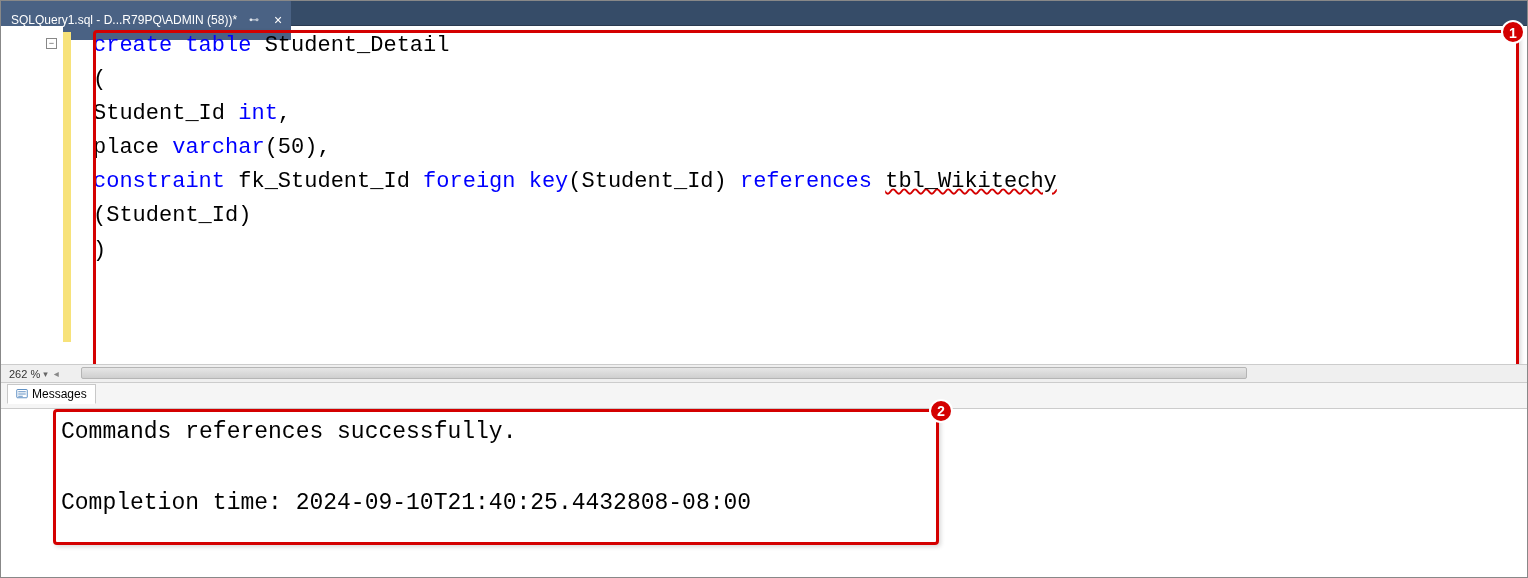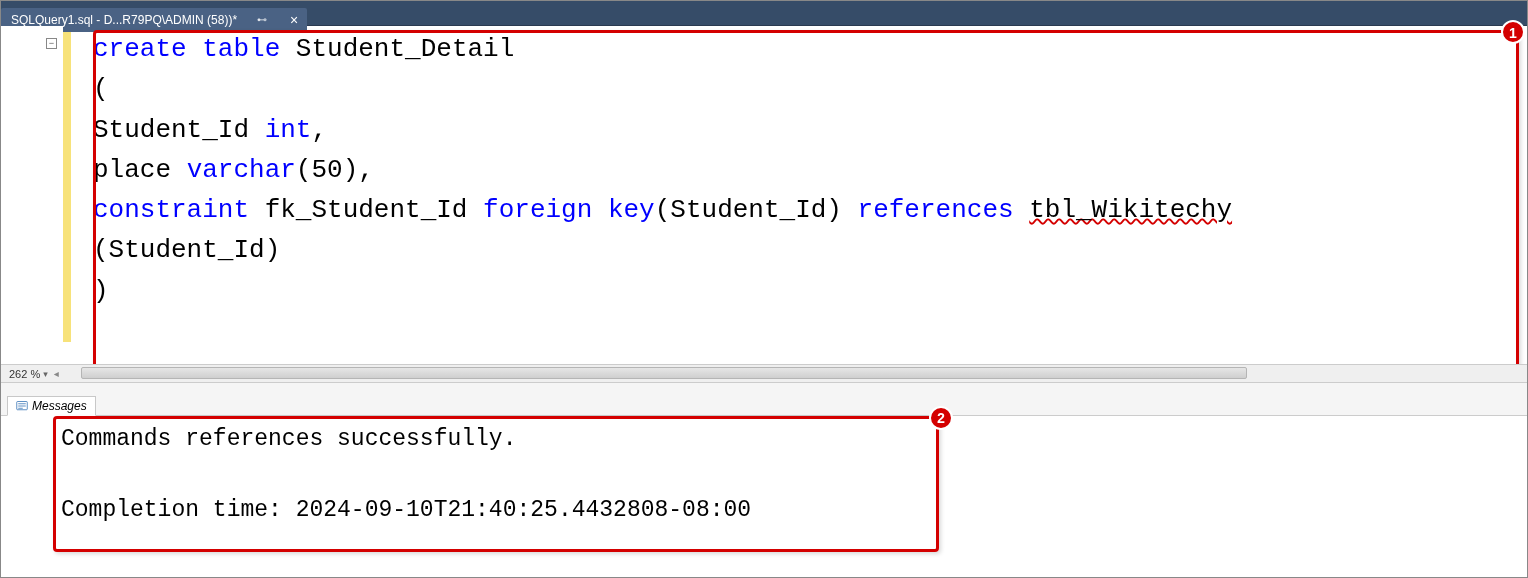--- a/index.html
+++ b/index.html
@@ -13,28 +13,28 @@
     border: 1px solid #888;
   }
   .tab-bar {
     height: 25px;
     background: #364c68;
     display: flex;
     align-items: center;
     border-bottom: 1px solid #2a3a50;
   }
   .tab {
-    height: 24px;
+    height: 40px;
     background: #4a6284;
     color: #fff;
     display: flex;
     align-items: center;
     padding: 0 6px 0 10px;
     font-size: 12px;
-    gap: 20px;
+    gap: 12px;
     margin-top: 13px;
     border-top-left-radius: 2px;
     border-top-right-radius: 2px;
   }
   .tab .pin { font-size: 10px; opacity: .85; }
   .tab .close { font-size: 14px; line-height: 1; cursor: pointer; padding: 0 3px; }
   .editor-area {
     display: flex;
     height: 338px;
     position: relative;
@@ -65,21 +65,21 @@
     line-height: 9px;
     text-align: center;
     color: #555;
     cursor: pointer;
     user-select: none;
   }
   .code {
     flex: 1;
     padding: 3px 0 0 30px;
     font-family: Consolas, "Courier New", monospace;
-    font-size: 26px;
+    font-size: 22px;
     line-height: 1.55;
     white-space: pre;
     overflow: hidden;
     position: relative;
   }
   .kw { color: #0000ff; }
   .plain { color: #000; }
   .err {
     text-decoration-line: underline;
     text-decoration-style: wavy;
@@ -128,27 +128,25 @@
     background: linear-gradient(#e6e6e6,#cfcfcf);
     border: 1px solid #b5b5b5;
     border-radius: 2px;
   }
   .zoom-row .dropdown {
     font-size: 9px;
     margin-left: 3px;
     color: #666;
   }
   .messages-tab-row {
-    height: 34px;
+    height: 27px;
     border-top: 1px solid #ccc;
     border-bottom: 1px solid #ccc;
     background: #f5f5f5;
     display: flex;
-    align-items: flex-end;
-    font-style: italic;
   }
   .messages-tab {
     height: 20px;
     display: inline-flex;
     align-items: center;
     gap: 4px;
     padding: 0 8px;
     background: #fff;
     border: 1px solid #c8c8c8;
     border-bottom: 1px solid #fff;

